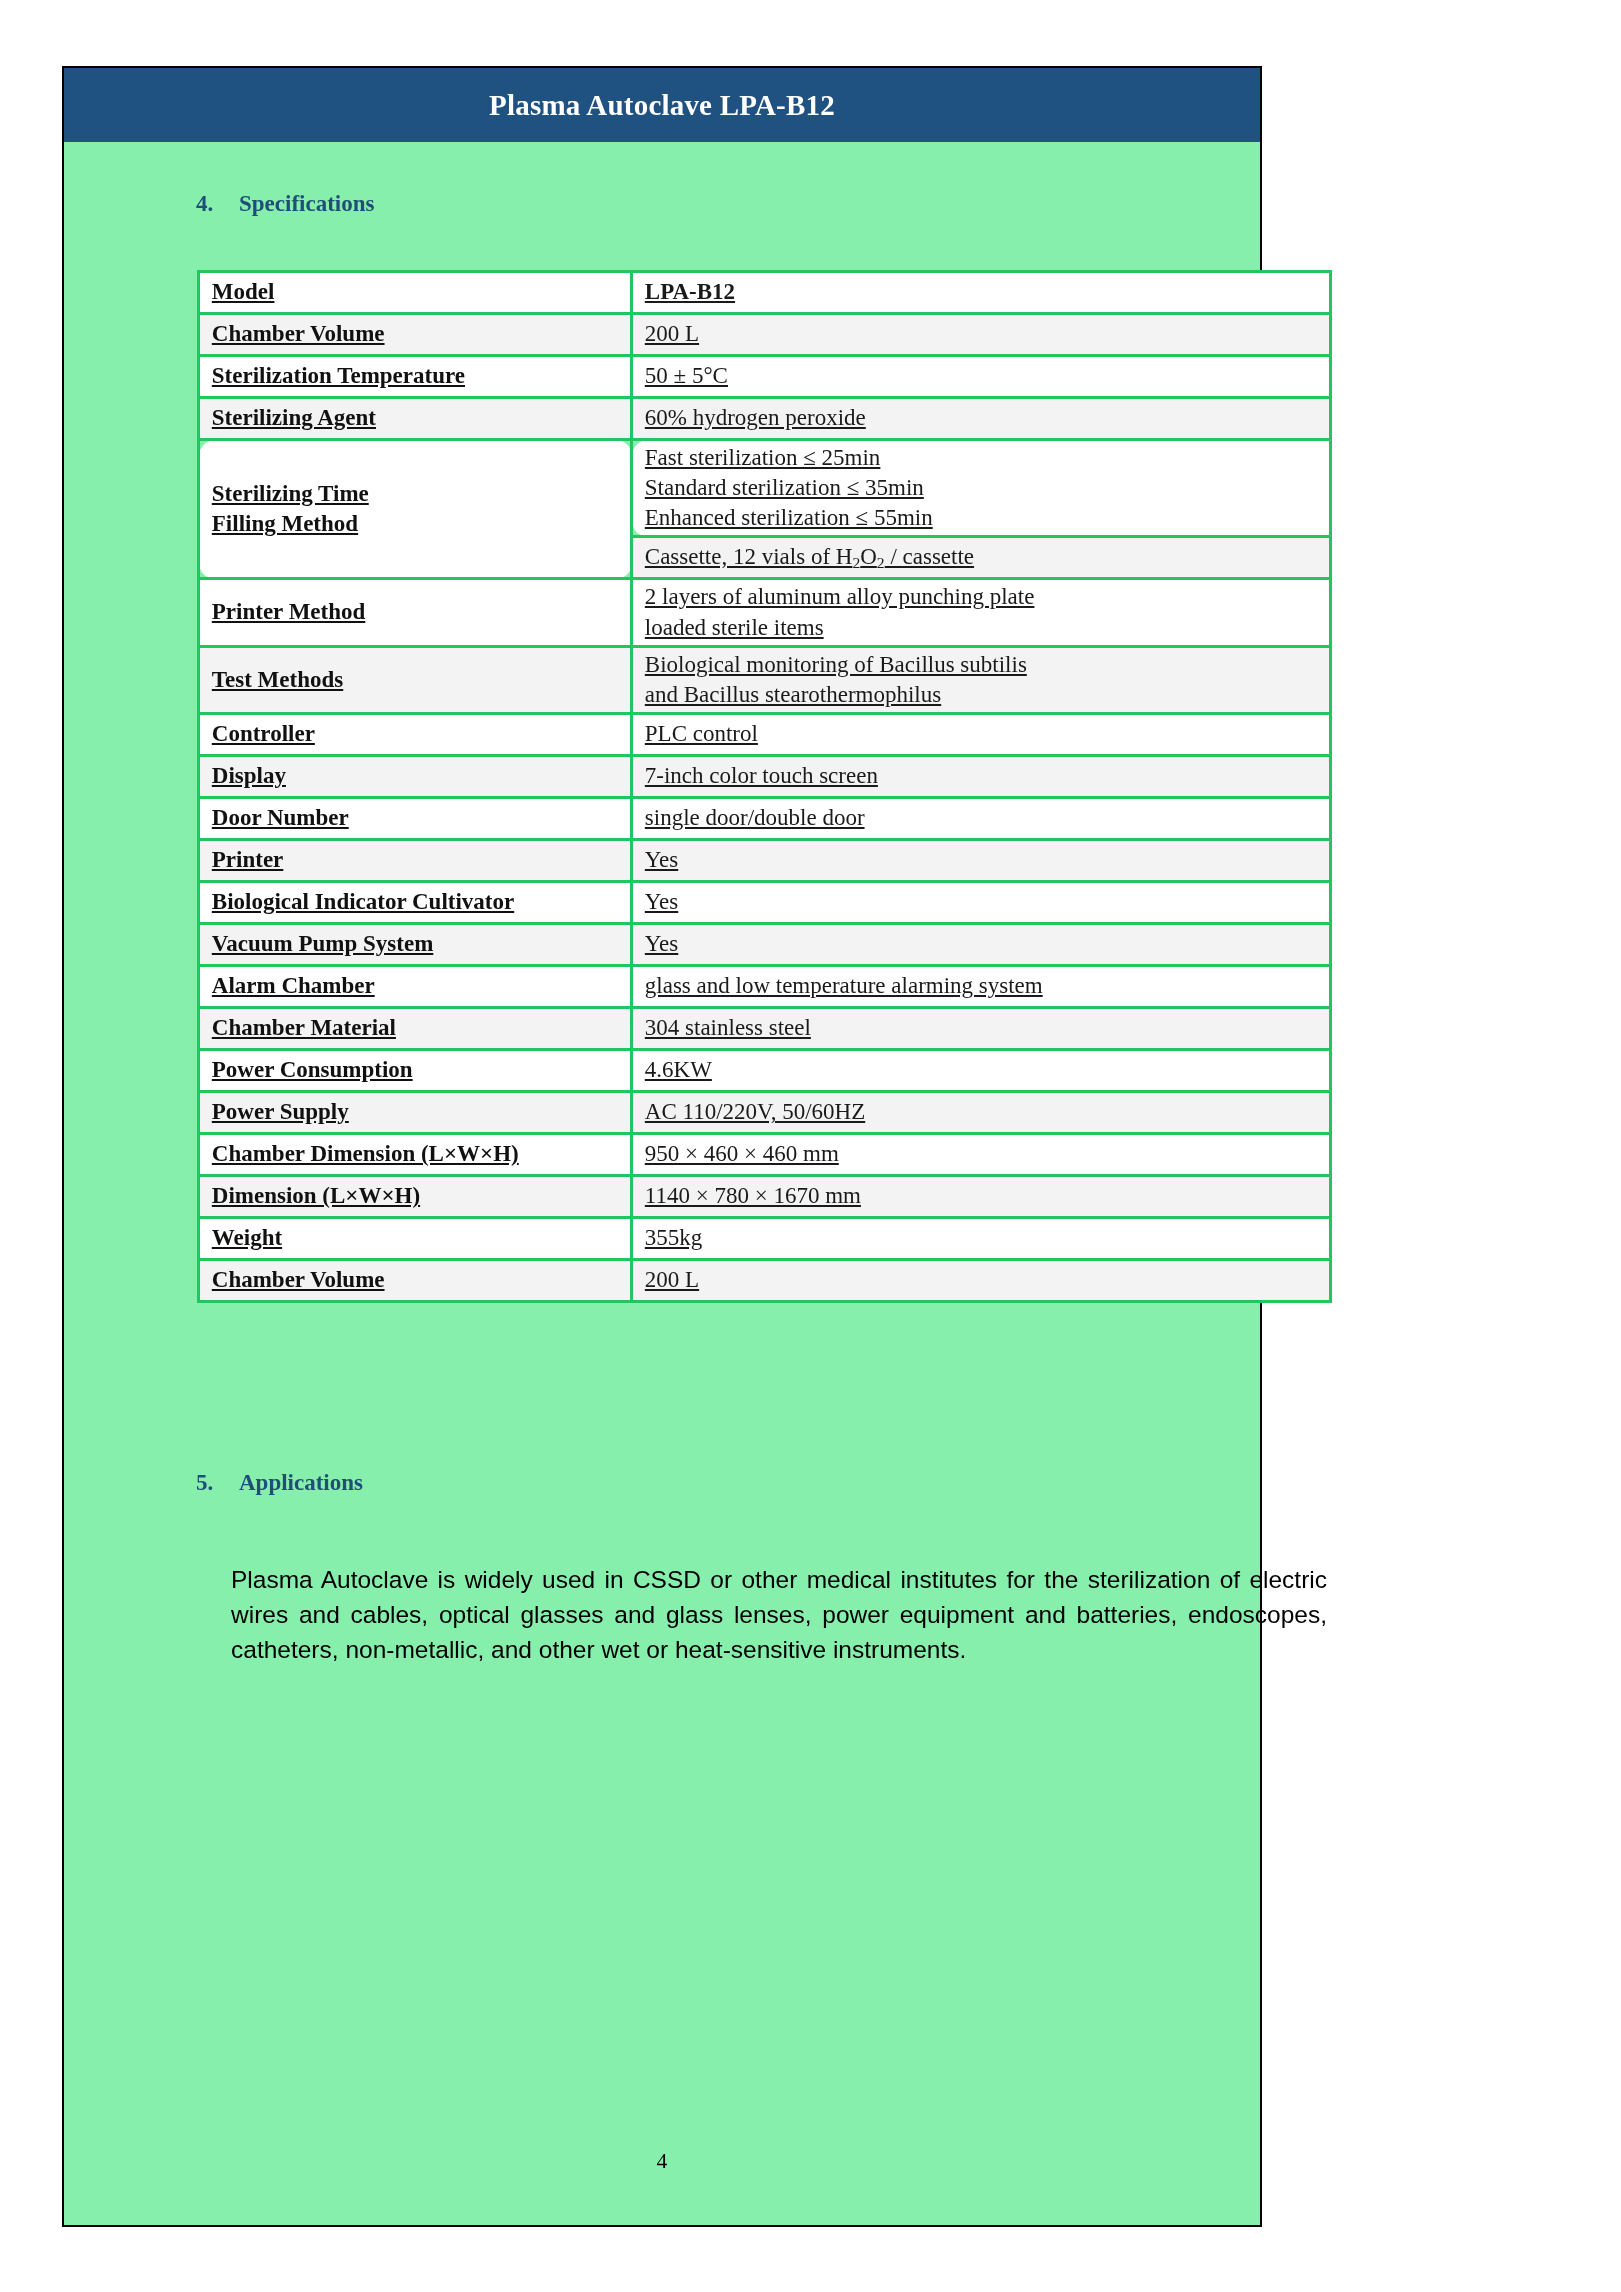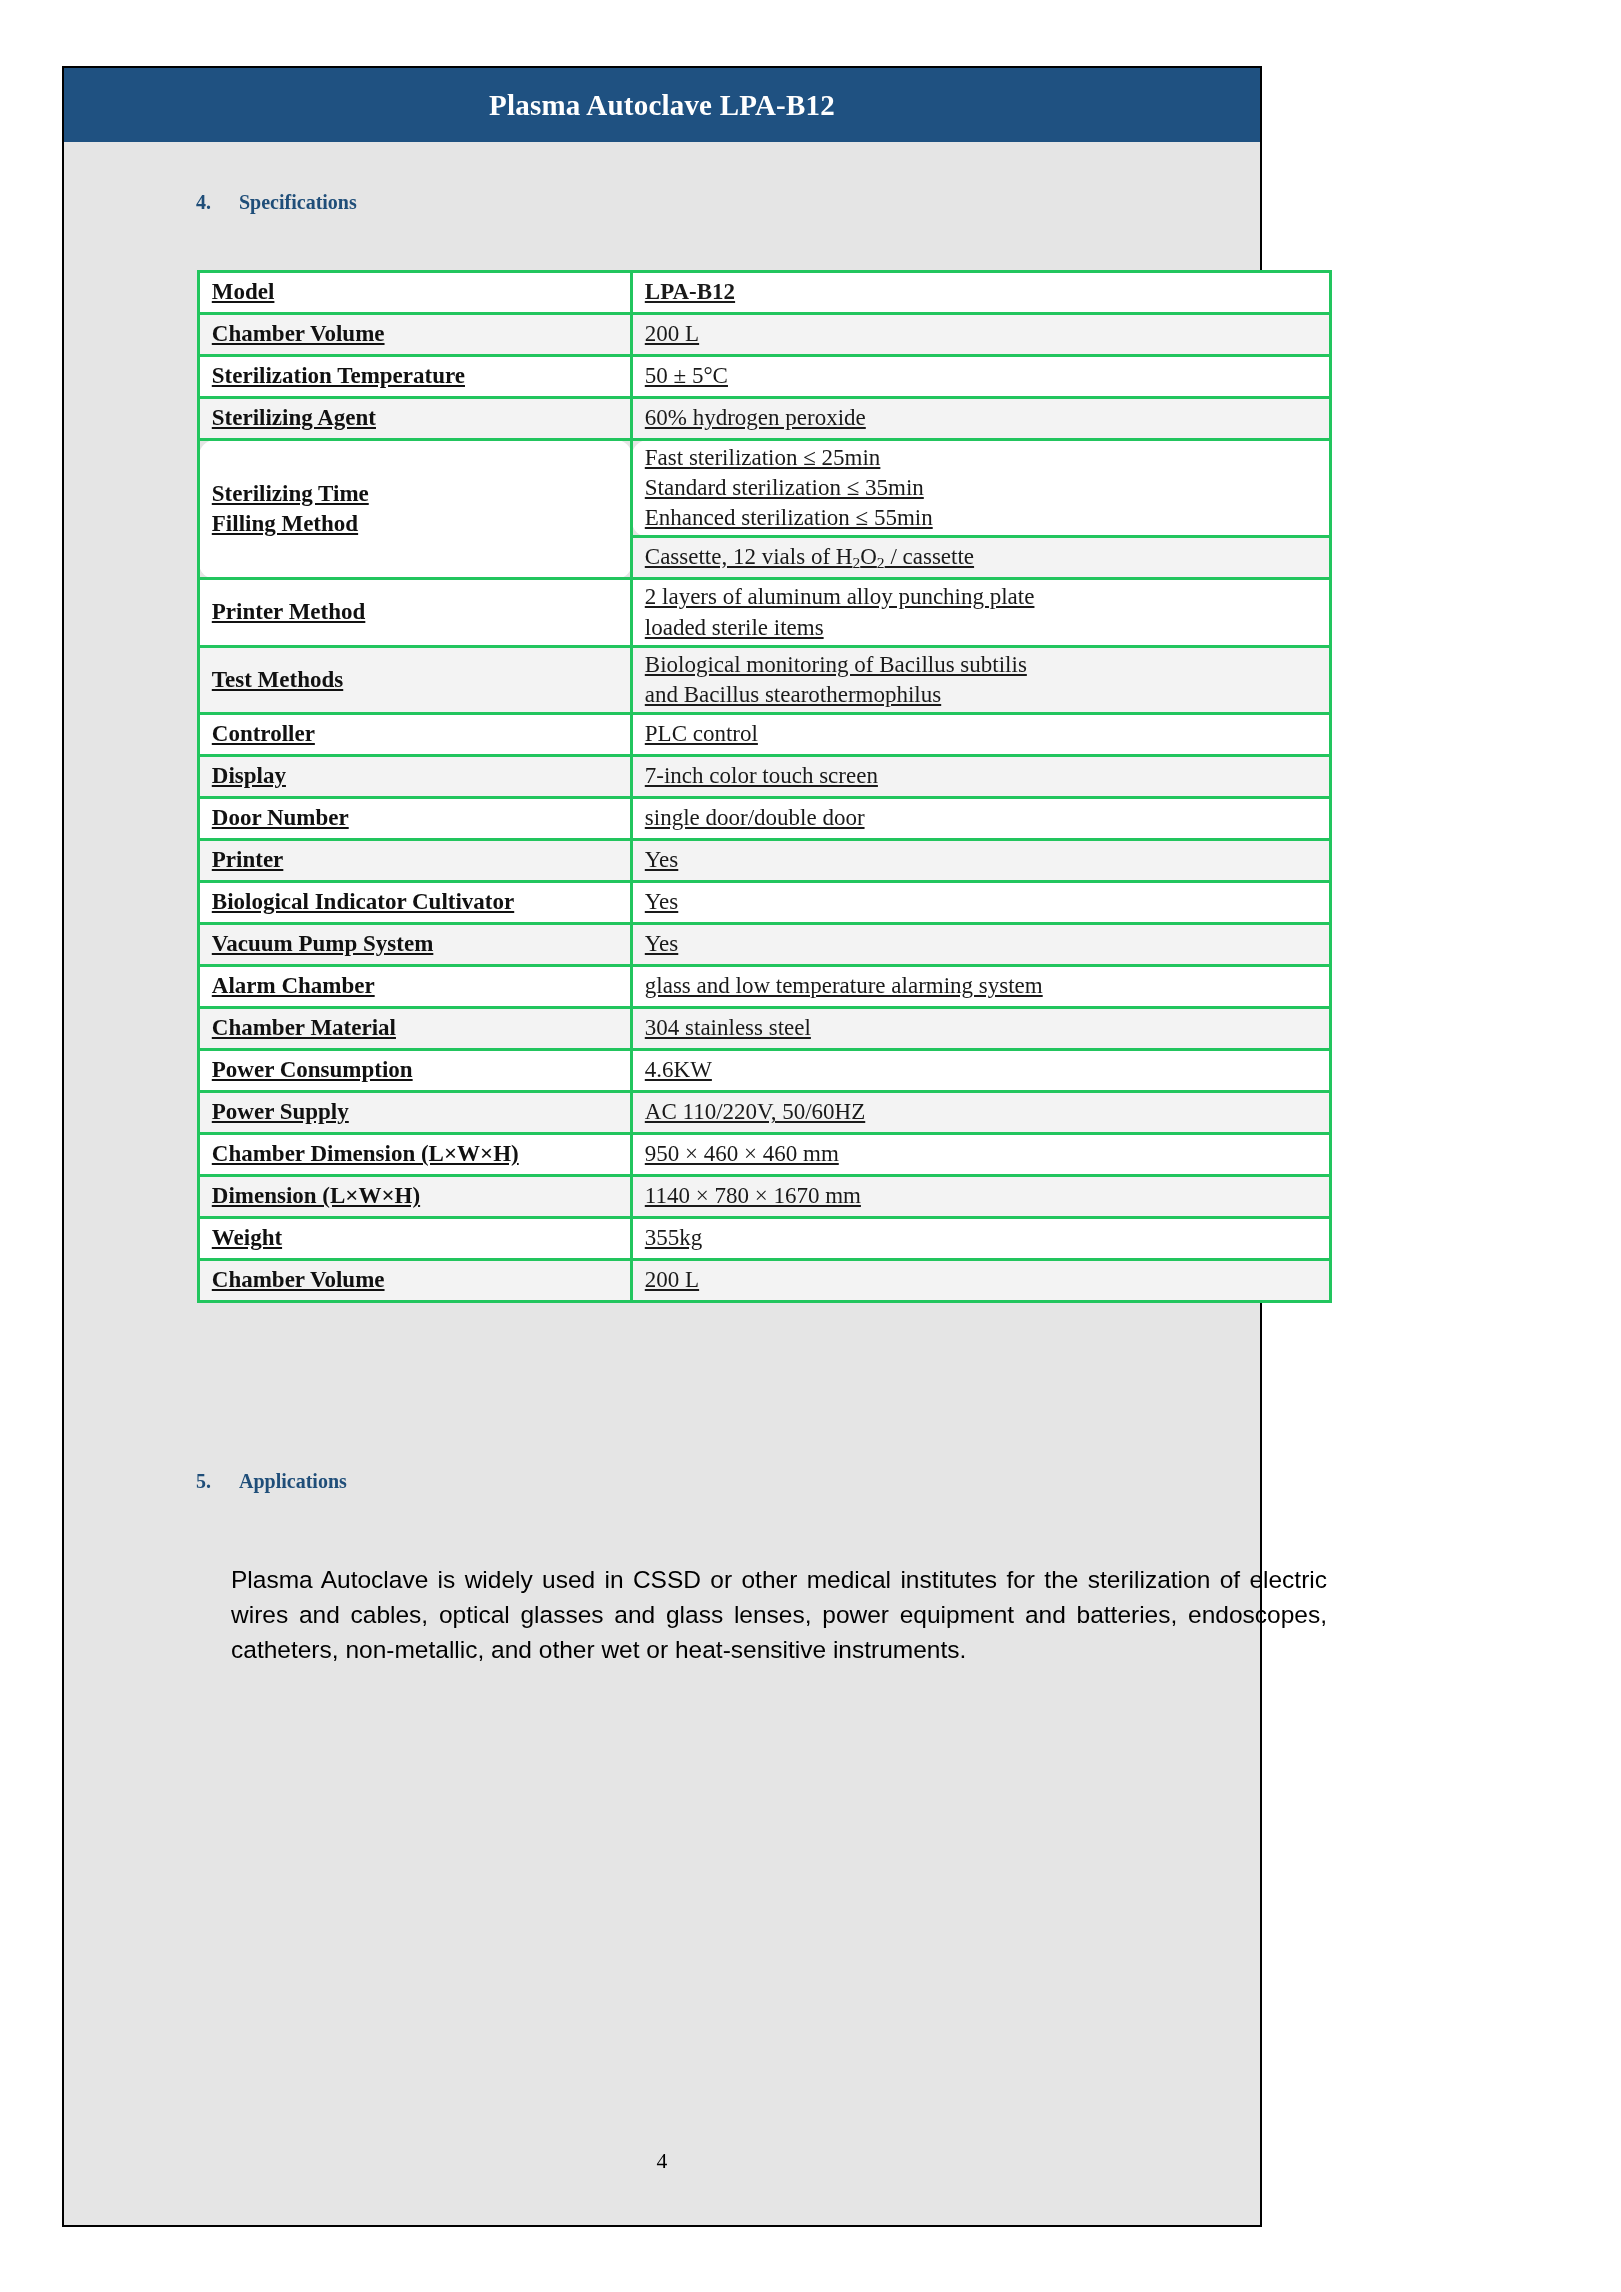--- a/index.html
+++ b/index.html
@@ -17,21 +17,21 @@
 
   
   #page-frame {
     position: absolute;
     left: 62px;
     top: 66px;
     width: 1200px;
     height: 2161px;
     border: 2.5px solid #000000;
     box-sizing: border-box;
-    background: #e5e5e5;
+    background: #86efac;
   }
 
   
   #title-band {
     position: absolute;
     left: 0;
     top: 0;
     width: 100%;
     height: 74px;
     background: #1F5181;
@@ -53,21 +53,21 @@
     left: 0;
     top: 74px;
     width: 100%;
     height: calc(100% - 74px);
     box-sizing: border-box;
   }
 
   .section-heading {
     position: absolute;
     color: #1F4E79;
-    font-size: 20px;
+    font-size: 23px;
     font-weight: bold;
     font-family: "Liberation Serif", "DejaVu Serif", serif;
     white-space: nowrap;
   }
   .section-heading .num {
     display: inline-block;
     width: 43px;
   }
 
   #heading-specifications { left: 132px; top: 49px; }

